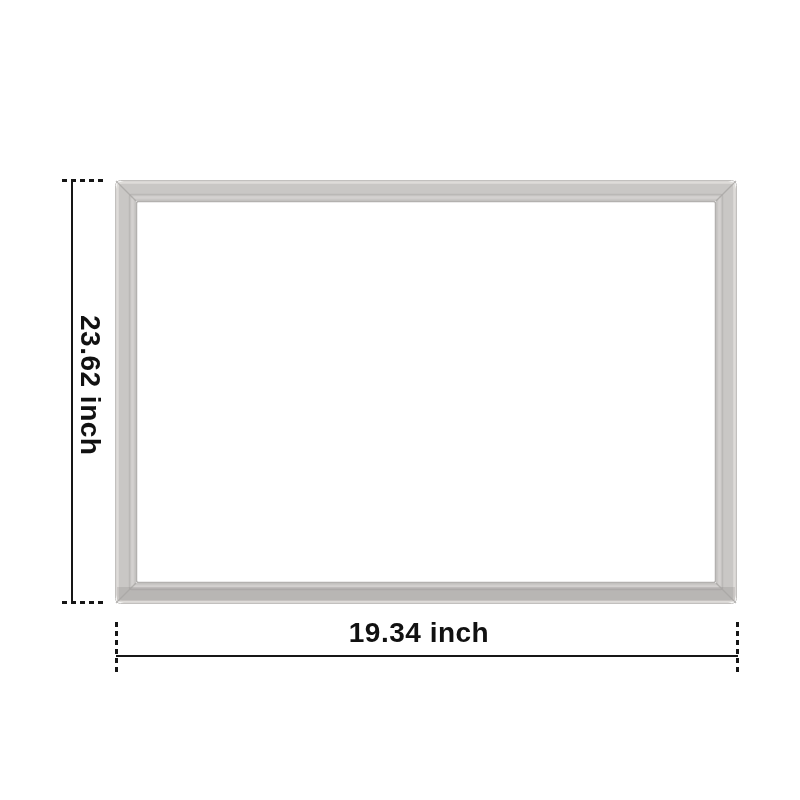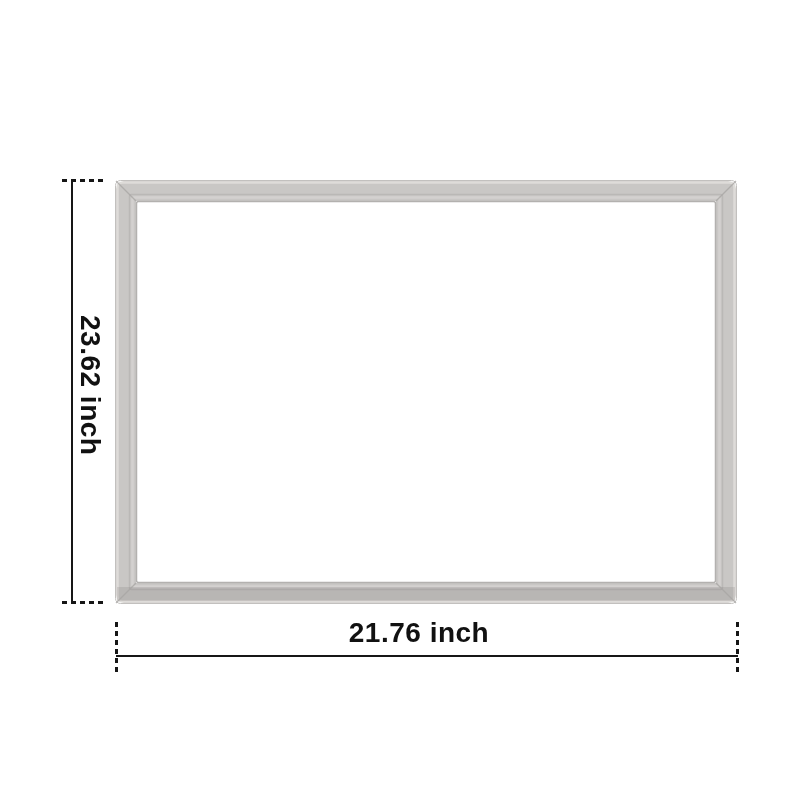--- a/index.html
+++ b/index.html
@@ -116,15 +116,15 @@
   </div>
 
   <div class="dim-line-v"></div>
   <div class="dash-h cap-top"></div>
   <div class="dash-h cap-bottom"></div>
   <div class="dim-label dim-label-v">23.62 inch</div>
 
   <div class="dim-line-h"></div>
   <div class="dash-v cap-left"></div>
   <div class="dash-v cap-right"></div>
-  <div class="dim-label dim-label-h">21.76 inch</div>
+  <div class="dim-label dim-label-h">19.34 inch</div>
 
 </div>
 
 </body></html>

